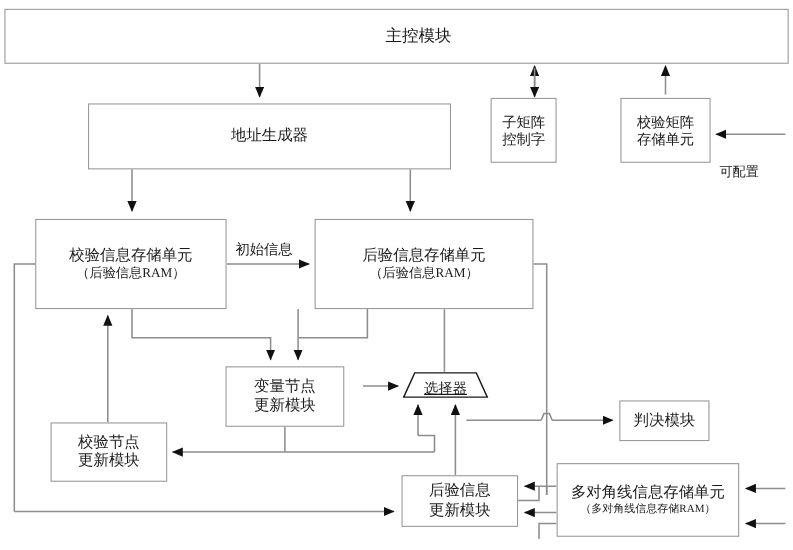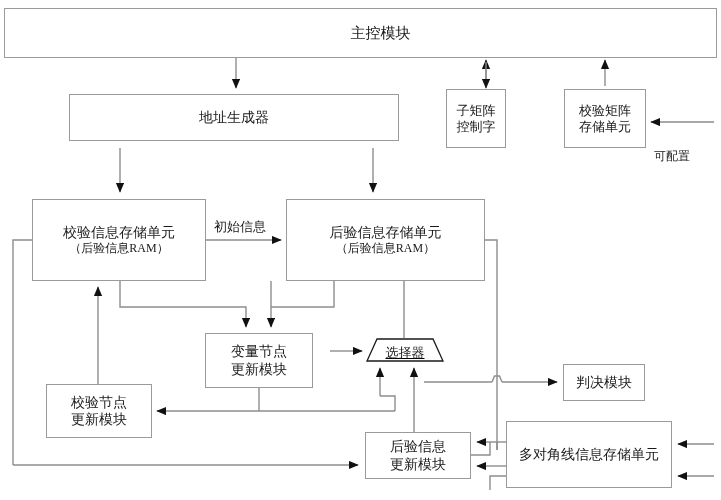--- a/index.html
+++ b/index.html
@@ -144,21 +144,21 @@
 
       <path d="M506,476 L490,476 L490,490"></path>
 
     </g>
   </svg>
 
   <div class="node f15" style="left:4px; top:8px; width:713px; height:50px;">
     <span class="l1">主控模块</span>
   </div>
 
-  <div class="node f14" style="left:69px; top:94px; width:330px; height:47px;">
+  <div class="node f14" style="left:80px; top:94px; width:330px; height:60px;">
     <span class="l1">地址生成器</span>
   </div>
 
   <div class="node f13" style="left:446px; top:89px; width:60px; height:59px;">
     <span class="l1">子矩阵</span>
     <span class="l2">控制字</span>
   </div>
 
   <div class="node f13" style="left:564px; top:89px; width:82px; height:59px;">
     <span class="l1">校验矩阵</span>
@@ -196,20 +196,21 @@
     <span class="l1">判决模块</span>
   </div>
 
   <div class="node f14" style="left:365px; top:432px; width:106px; height:47px;align-items:center;">
     <span class="l1">后验信息</span>
     <span class="l2">更新模块</span>
   </div>
 
   <div class="node f14" style="left:506px; top:421px; width:166px; height:67px;">
     <span class="l1">多对角线信息存储单元</span>
+    <span class="l2 sub-s">（多对角线信息存储RAM）</span>
   </div>
 
   <div class="free-label f13" style="left:214px; top:218px;">
     <span>初始信息</span>
   </div>
 
   <div class="free-label f12" style="left:654px; top:100px;">
     <span>可配置</span>
   </div>
 

